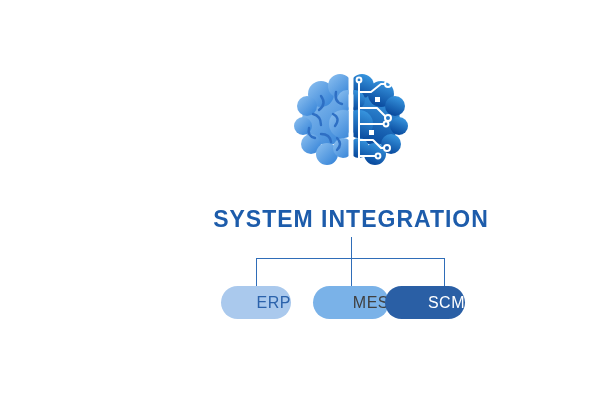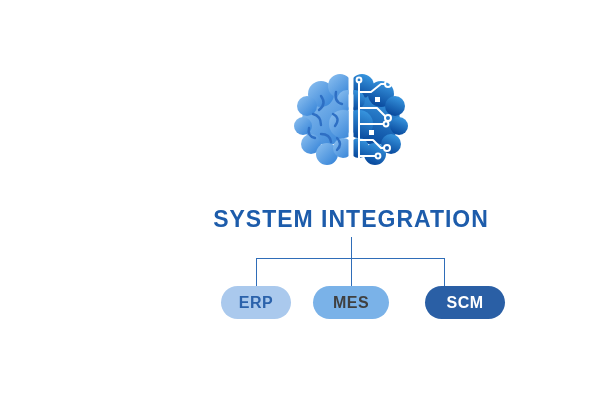--- a/index.html
+++ b/index.html
@@ -15,26 +15,26 @@
   }
   .line{position:absolute;background:var(--line,#2f6db8);}
   .stub-v{left:299.5px;top:229px;width:1px;height:21px;}
   .bar-h{left:205px;top:250px;width:188px;height:1px;}
   .drop{width:1px;height:28px;top:250px;}
   .drop-1{left:204.5px;}
   .drop-2{left:299.5px;}
   .drop-3{left:392.5px;}
   .pill{
     position:absolute;top:278px;height:33px;border-radius:17px;
-    display:flex;align-items:center;justify-content:center;
-    font-size:16px;font-weight:bold;letter-spacing:0.5px;
+    display:flex;align-items:center;justify-content:flex-end;
+    font-size:16px;font-weight:normal;letter-spacing:0.5px;
   }
   .pill-1{left:170px;width:70px;}
   .pill-2{left:262px;width:76px;}
-  .pill-3{left:374px;width:80px;}
+  .pill-3{left:334px;width:80px;}
 </style>
 </head>
 <body>
 
 <div class="canvas">
 
   <div class="brain-wrap">
     <svg width="120" height="120" viewBox="0 0 120 120" aria-hidden="true">
       <defs>
         <linearGradient id="gL" x1="0" y1="0" x2="1" y2="1">

